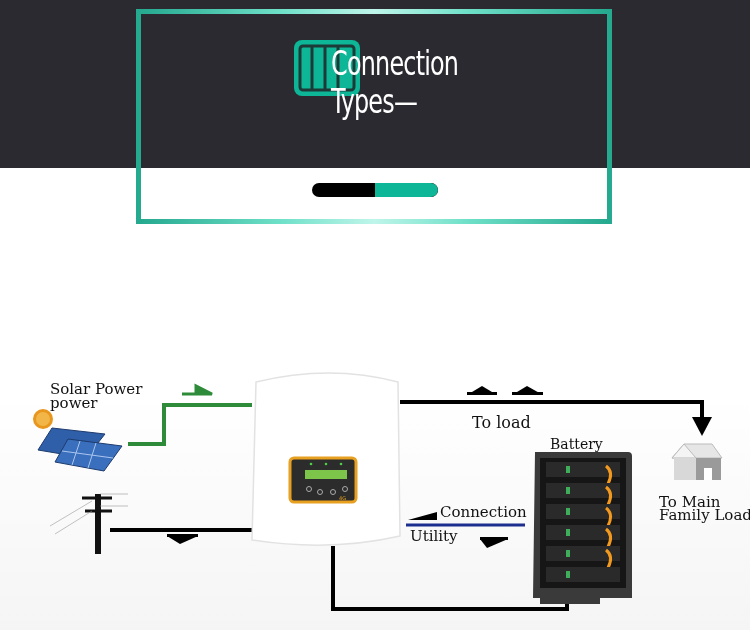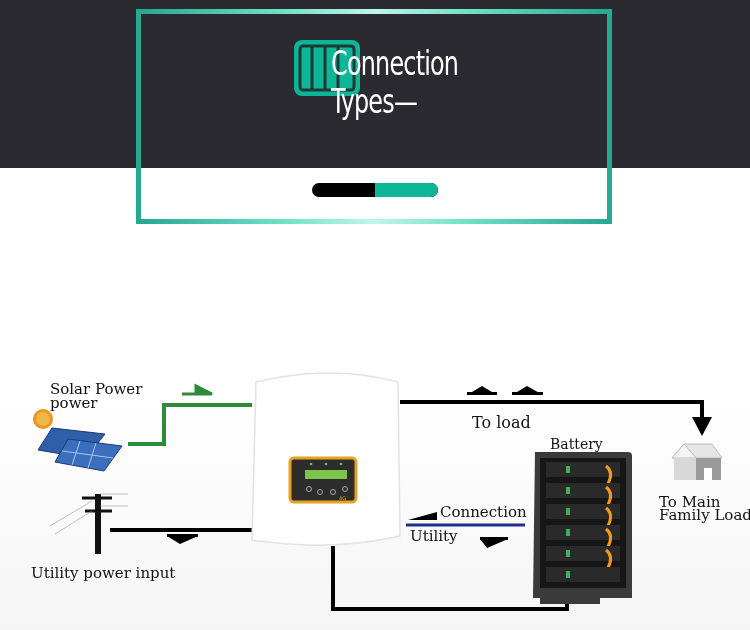--- a/index.html
+++ b/index.html
@@ -132,21 +132,20 @@
       <rect x="674" y="222" width="22" height="22" fill="#d8d8d8"></rect>
       <rect x="696" y="222" width="25" height="22" fill="#9a9a9a"></rect>
       <rect x="704" y="232" width="8" height="12" fill="#ffffff"></rect>
     </g>
   </svg>
 
   <div class="lbl" style="left:50px;top:146px;">
     <div>Solar Power</div>
     <div>power</div>
   </div>
-  <div class="lbl" style="left:31px;top:330px;">Utility power input</div>
   <div class="lbl" style="left:472px;top:180px;font-size:16px;">To load</div>
   <div class="lbl" style="left:550px;top:201px;font-size:14px;">Battery</div>
   <div class="lbl" style="left:440px;top:269px;">Connection</div>
   <div class="lbl" style="left:410px;top:293px;">Utility</div>
   <div class="lbl" style="left:659px;top:260px;line-height:13px;">
     <div>To Main</div>
     <div>Family Load</div>
   </div>
 </div>
 

